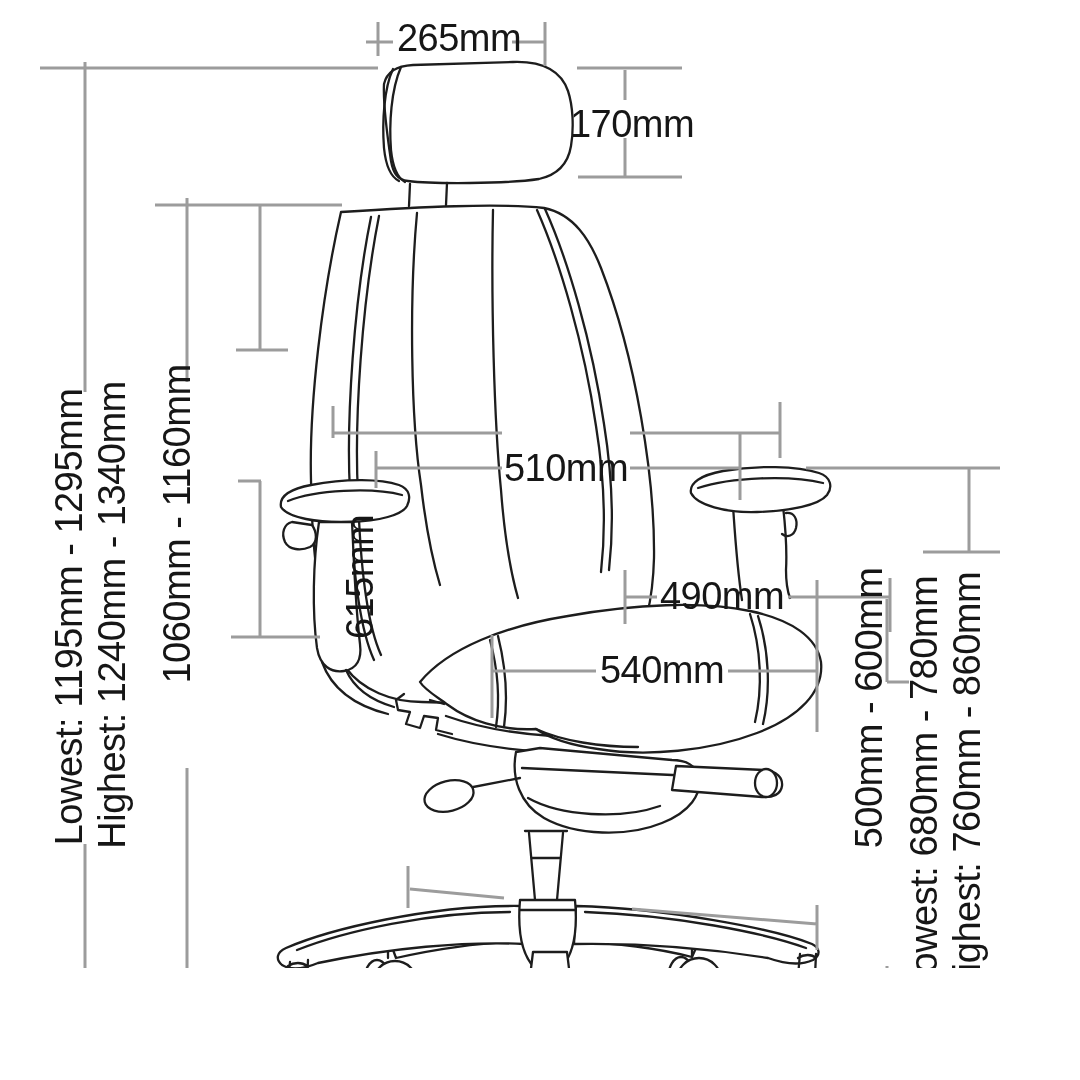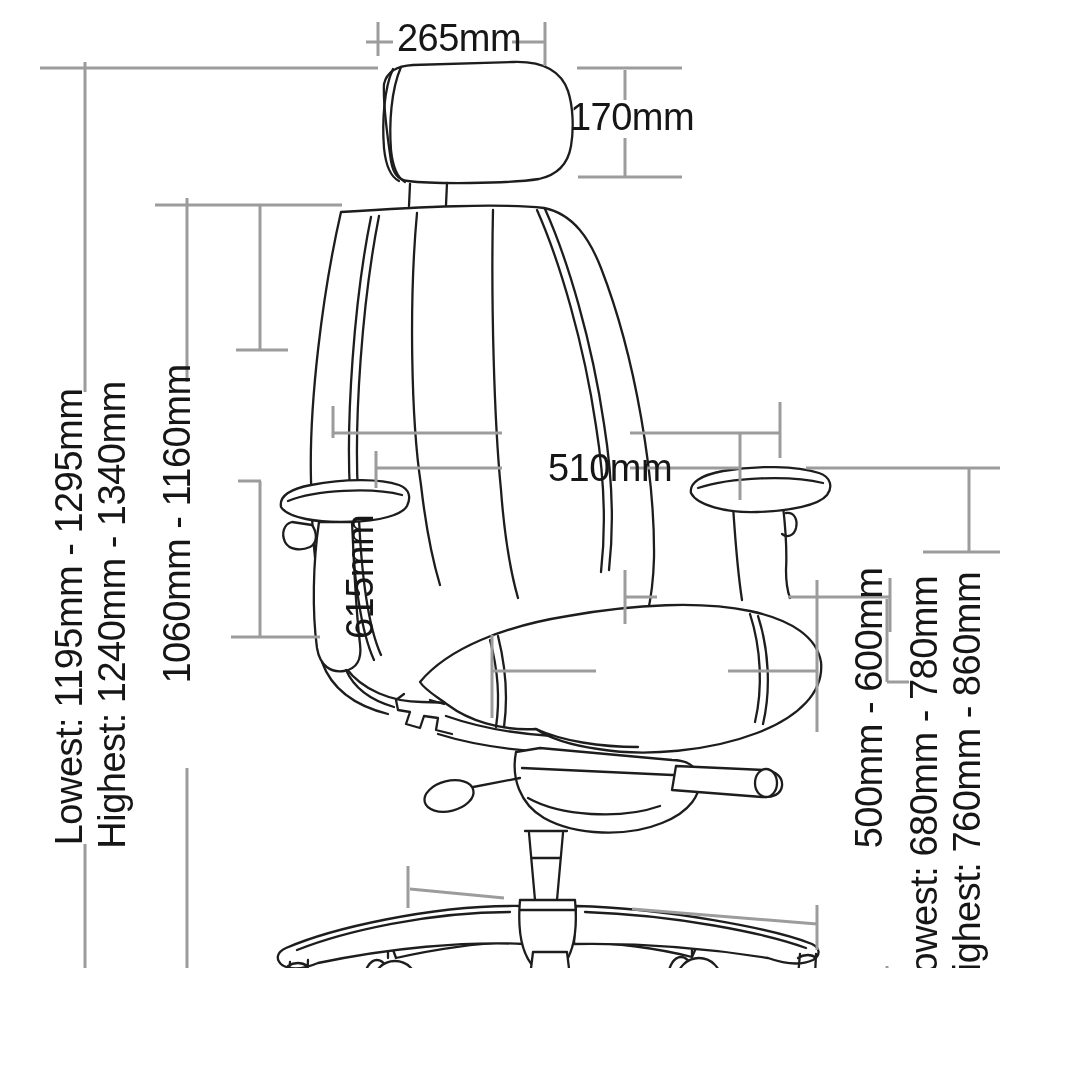--- a/index.html
+++ b/index.html
@@ -174,22 +174,24 @@
 
       <path d="M408,866 L408,908 M410,889 L504,898 M632,909 L817,924 M817,905 L817,950"></path>
 
       <path d="M887,599 L887,682 M887,682 L909,682 M887,966 L887,1034"></path>
 
       <path d="M969,469 L969,552 M923,552 L1000,552 M969,976 L969,1034"></path>
     </g>
   </svg>
 
   <div class="dim" style="left:459px;top:38px;">265mm</div>
-  <div class="dim" style="left:632px;top:117px;">170mm</div>
-  <div class="dim" style="left:566px;top:468px;margin-left:44px;">510mm</div>
+  <div class="dim" style="left:632px;top:124px;">170mm</div>
+  <div class="dim" style="left:566px;top:468px;">510mm</div>
+  <div class="dim" style="left:722px;top:596px;">490mm</div>
+  <div class="dim" style="left:662px;top:670px;">540mm</div>
 
   <div class="dim rot" style="left:360px;top:577px;">615mm</div>
   <div class="dim rot" style="left:69px;top:617px;">Lowest: 1195mm - 1295mm</div>
   <div class="dim rot" style="left:112px;top:615px;">Highest: 1240mm - 1340mm</div>
   <div class="dim rot" style="left:177px;top:524px;">1060mm - 1160mm</div>
   <div class="dim rot" style="left:869px;top:708px;">500mm - 600mm</div>
   <div class="dim rot" style="left:924px;top:785px;">Lowest: 680mm - 780mm</div>
   <div class="dim rot" style="left:967px;top:785px;">Highest: 760mm - 860mm</div>
 
 </div>

